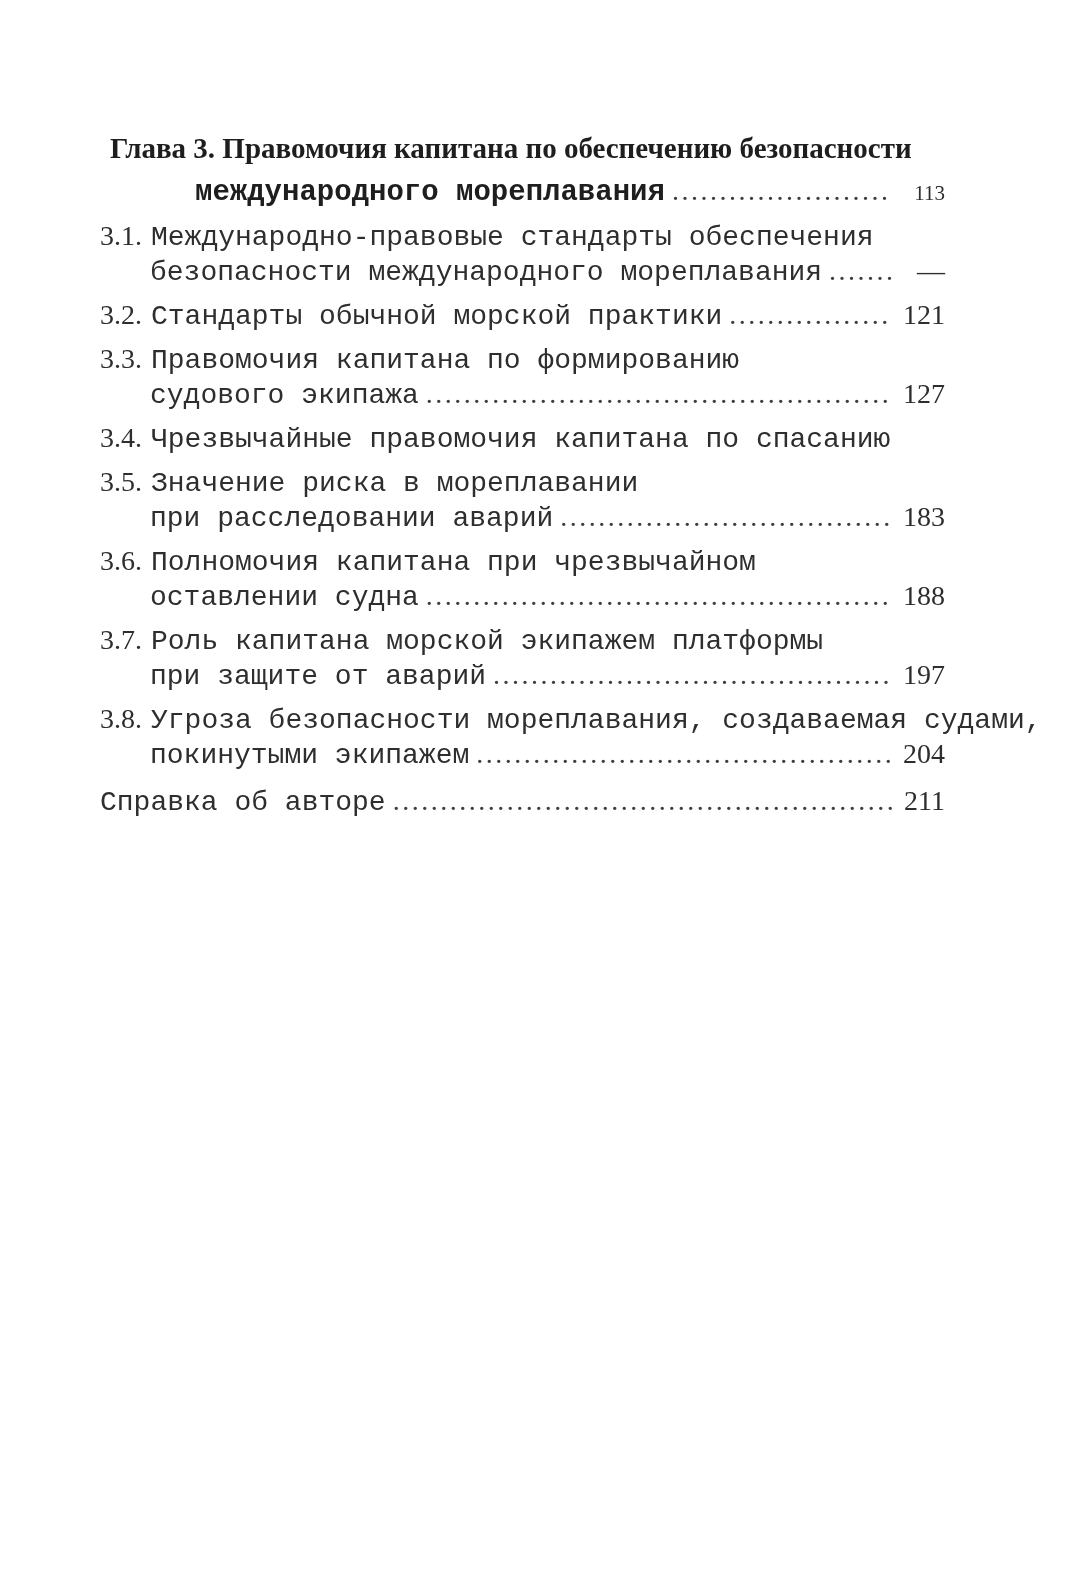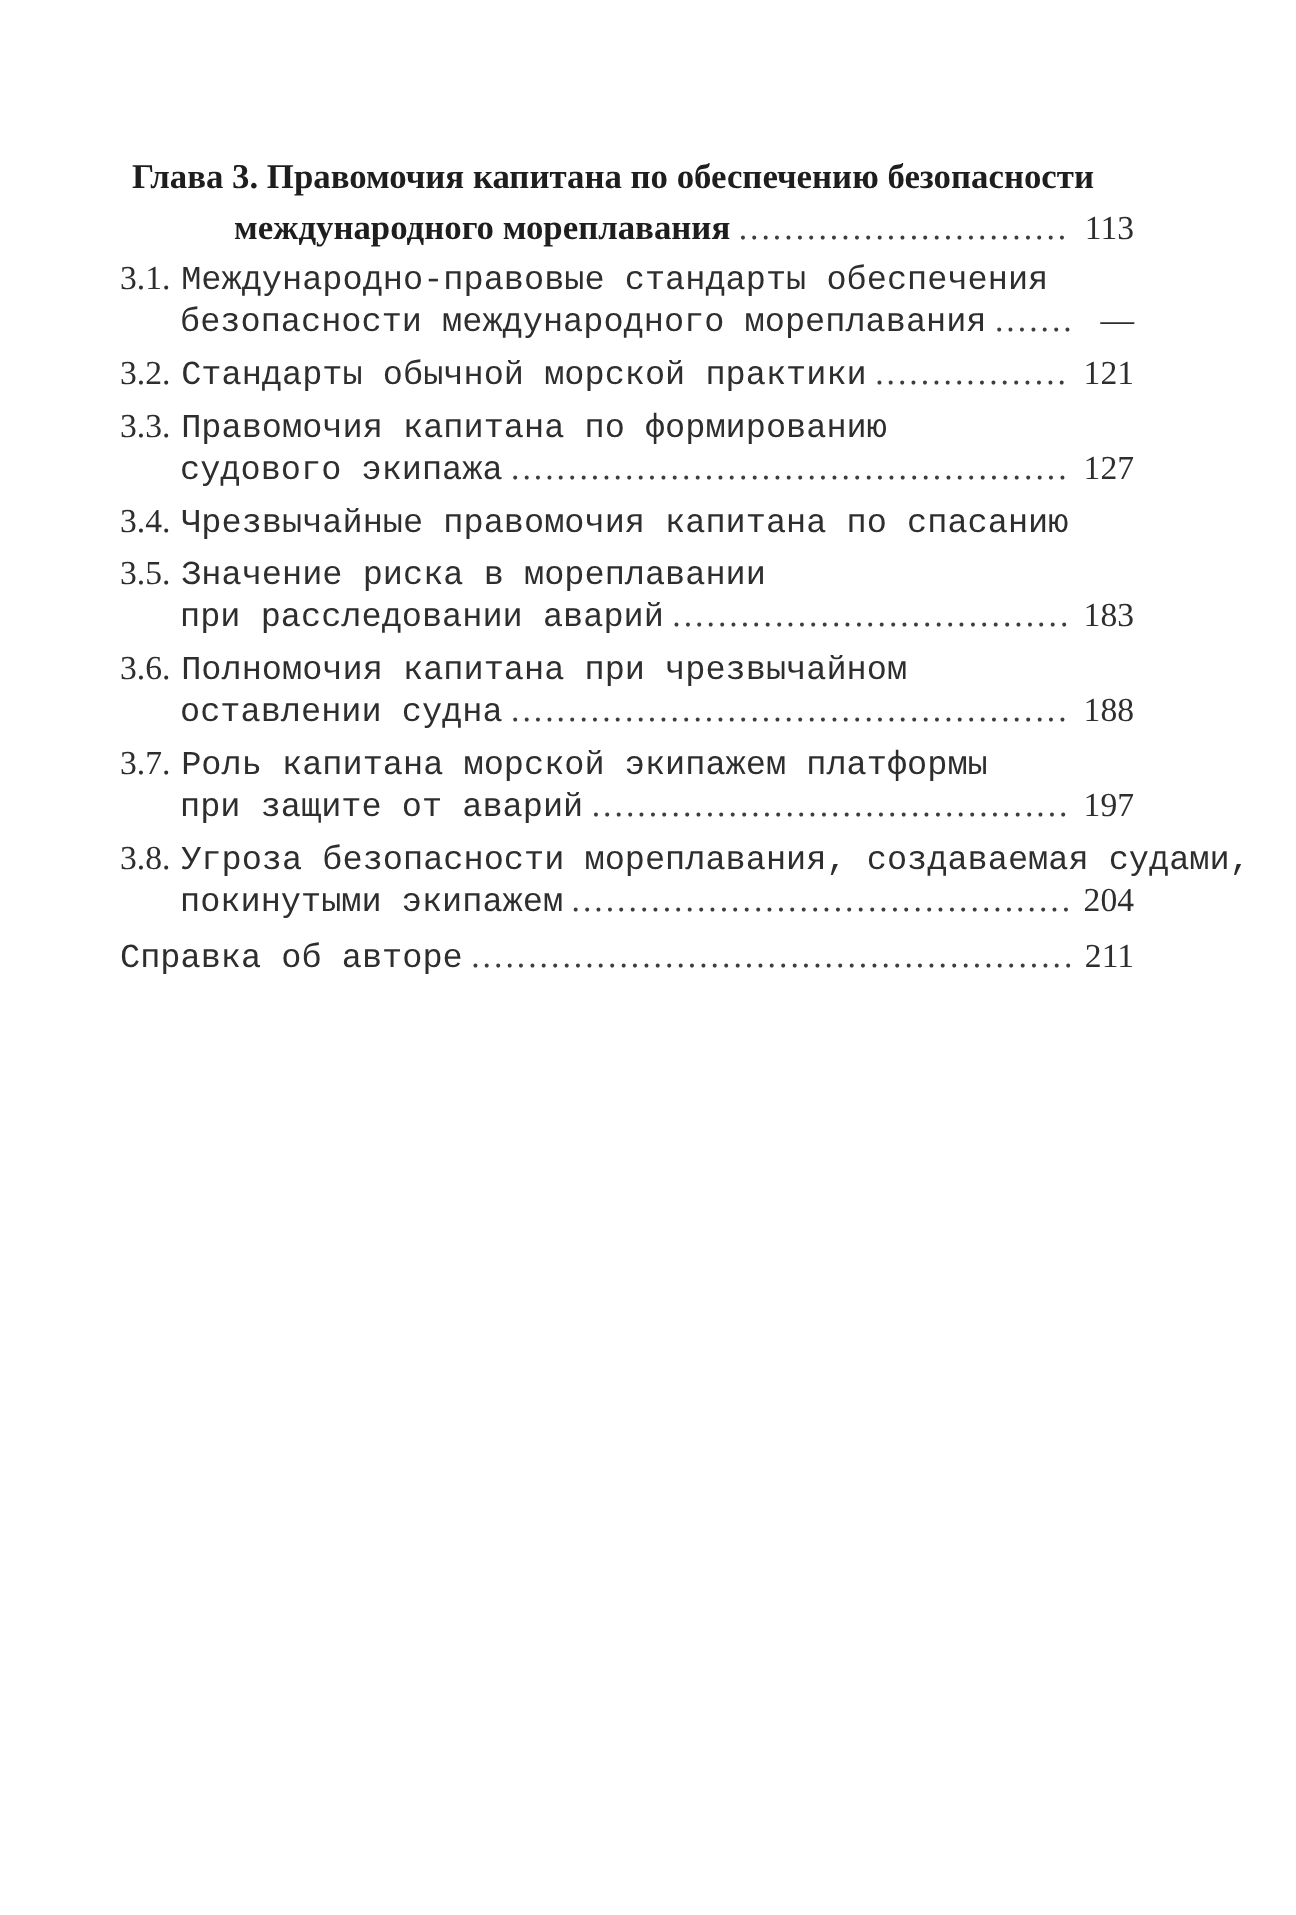--- a/index.html
+++ b/index.html
@@ -28,23 +28,23 @@
     letter-spacing:2.5px;
     color:#3d3d3d;
   }
   .dots::after{
     content:"................................................................................................................................................";
   }
   .pnum{flex:0 0 auto;text-align:right;padding-left:5px;min-width:46px;color:#2e2e2e;}
   .chapter-heading{font-weight:bold;font-size:29px;color:#1e1e1e;}
   .ch-line1{margin-left:10px;white-space:nowrap;}
   .ch-row{margin-top:9px;}
-  .ch-line2{flex:0 1 auto;margin-left:95px;white-space:nowrap;}
+  .ch-line2{flex:0 1 auto;margin-left:95px;white-space:nowrap;font-family:Liberation Mono, monospace;}
   .chapter-heading .dots{font-weight:normal;font-size:28px;}
-  .chapter-heading .pnum{font-weight:normal;font-size:28px;}
+  .chapter-heading .pnum{font-weight:normal;font-size:21px;}
   .entries{}
   .entry{margin-top:9px;}
   .wrap2{margin-left:50px;}
   .author-row{margin-top:12px;}
   .watermark{
     position:absolute;
     left:4px; top:1432px;
     display:flex;
     align-items:center;
     gap:8px;

